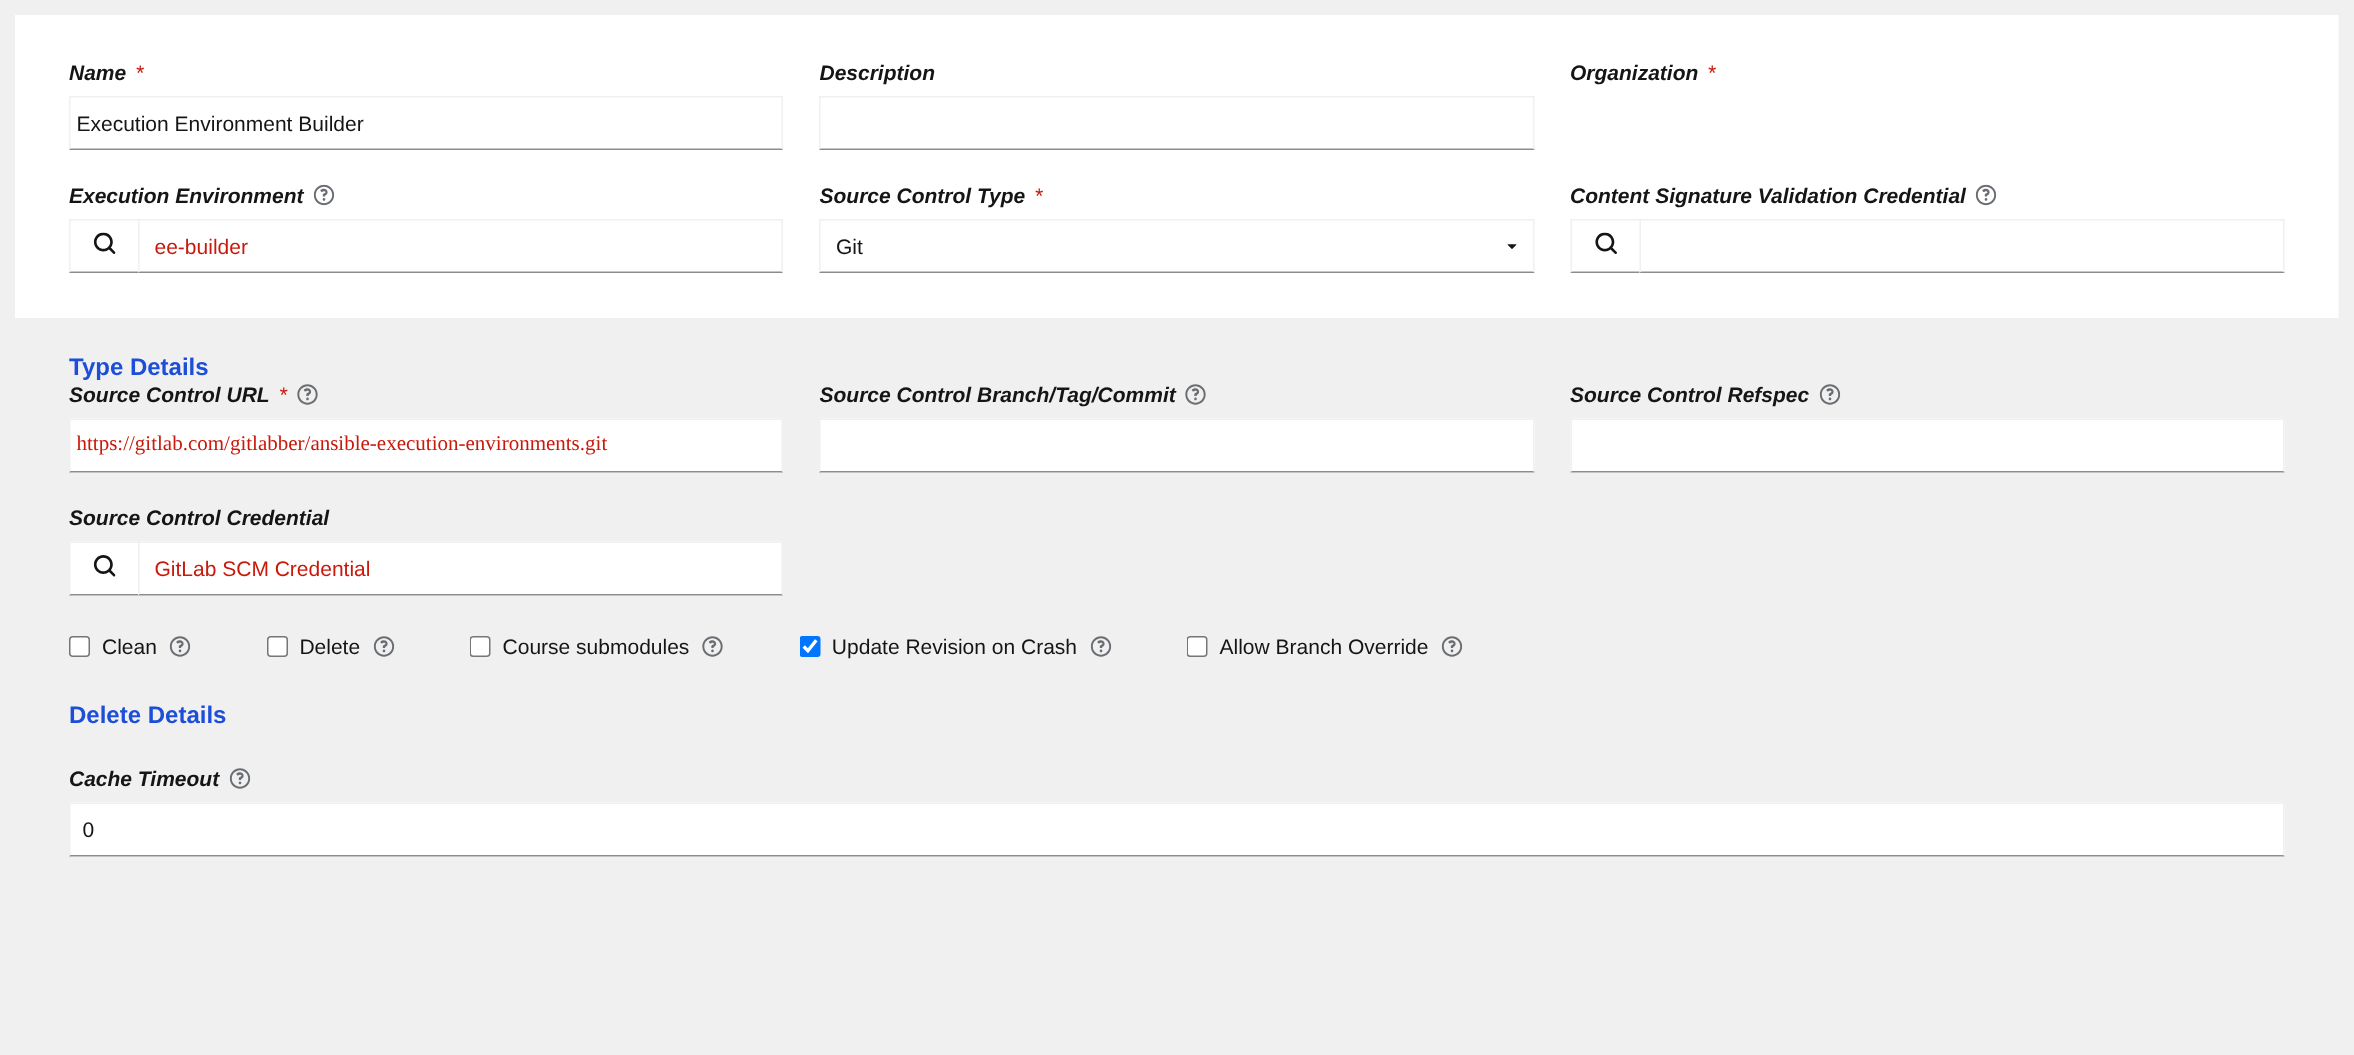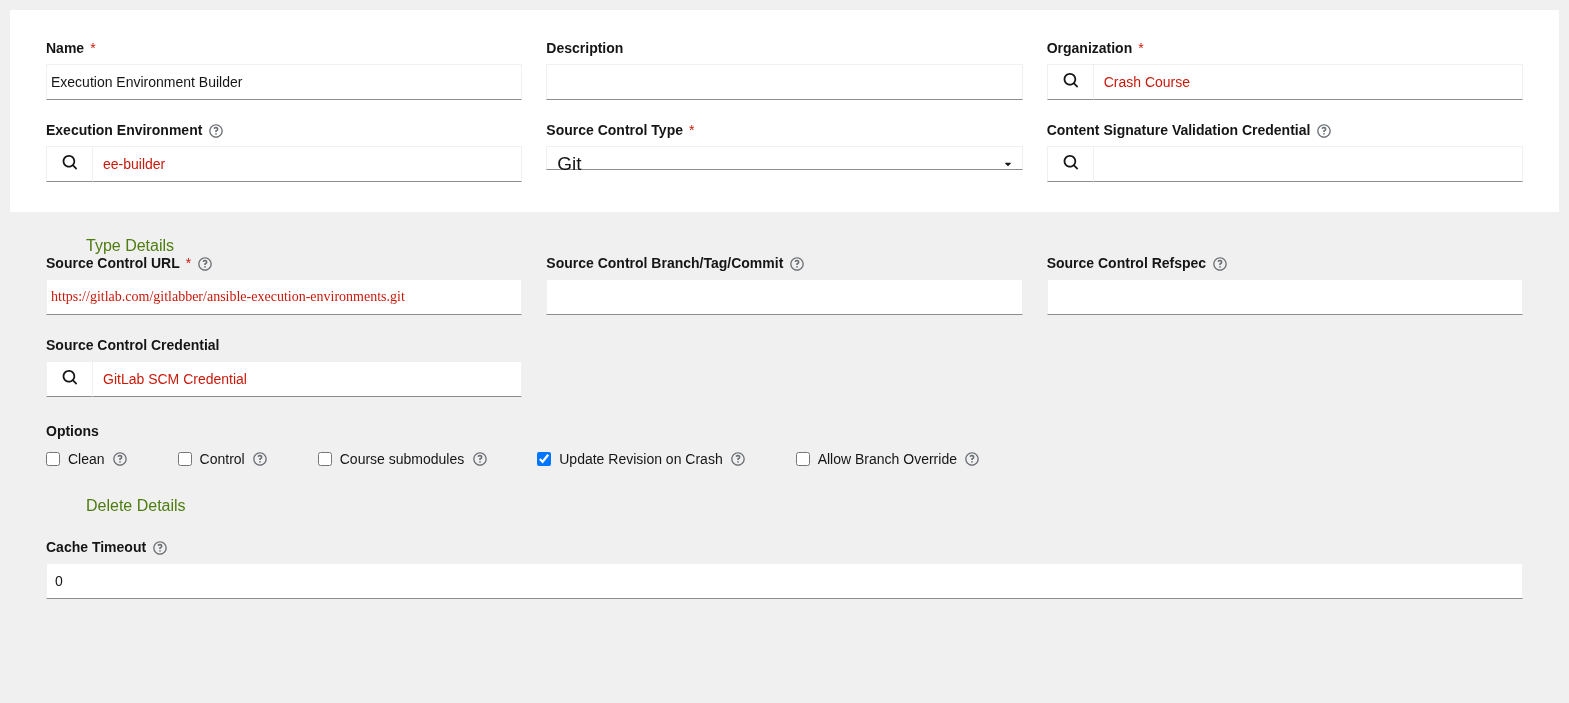--- a/index.html
+++ b/index.html
@@ -26,22 +26,23 @@
     grid-template-columns: 1fr 1fr 1fr;
     gap: 24px;
   }
   .row + .row { margin-top: 22px; }
   .field-label {
     font-size: 14px;
     font-weight: 600;
     color: #151515;
     margin-bottom: 8px;
     display: flex;
-    align-items: flex-end;
+    align-items: flex-start;
     gap: 6px;
+    font-style: italic;
   }
   .required {
     color: #c9190b;
     font-weight: 400;
   }
   .help-icon {
     display: inline-flex;
     align-items: center;
     justify-content: center;
     width: 15px;
@@ -90,44 +91,43 @@
     color: #c9190b;
   }
   .lookup-input.black { color: #151515; }
   .select-group {
     position: relative;
     width: 100%;
     height: 36px;
   }
   .select-input {
     width: 100%;
-    height: 24px;
+    height: 36px;
     padding: 6px 30px 6px 10px;
     border: 1px solid #f0f0f0;
     border-bottom: 1px solid #8a8d90;
     background: #fff;
-    font-size: 19px;
+    font-size: 14px;
     color: #151515;
     appearance: none;
     cursor: pointer;
   }
   .select-caret {
     position: absolute;
     right: 10px;
     top: 50%;
     transform: translateY(-50%);
     pointer-events: none;
     color: #151515;
   }
   .select-caret svg { width: 10px; height: 10px; }
   .section-title {
     font-size: 16px;
-    font-weight: 400;
-    color: #4d7c0f;
-    margin-left: 40px;
+    font-weight: 700;
+    color: #1d4ed8;
   }
   .options-label {
     font-size: 14px;
     font-weight: 600;
     margin-bottom: 12px;
   }
   .options-row {
     display: flex;
     gap: 50px;
     align-items: flex-start;
@@ -175,30 +175,20 @@
         <div class="field-label">
           <span>Description</span>
         </div>
         <input class="input-plain" type="text" value="" style="">
       </div>
 
       <div>
         <div class="field-label">
           <span>Organization</span>
           <span class="required">*</span>
-        </div>
-        <div class="lookup-group">
-          <button class="lookup-btn">
-            <span>
-              <svg viewBox="0 0 512 512" fill="currentColor">
-                  <path d="M505 442.7L405.3 343c28.4-34.9 45.5-79.4 45.5-128C450.8 96.5 354.3 0 236 0S21.2 96.5 21.2 215s96.5 215 215 215c48.6 0 93.1-17.1 128-45.5l99.7 99.7c4.5 4.5 10.6 7 17 7s12.5-2.5 17-7l7-7c9.4-9.3 9.4-24.5.1-33.5zM236 370c-85.5 0-155-69.5-155-155S150.5 60 236 60s155 69.5 155 155-69.5 155-155 155z"></path>
-                </svg>
-            </span>
-          </button>
-          <input class="lookup-input" type="text" value="Crash Course" style="">
         </div>
       </div>
     </div>
 
     <div class="row">
 
       <div>
         <div class="field-label">
           <span>Execution Environment</span>
           <span class="help-icon">
@@ -317,34 +307,33 @@
             </span>
           </button>
           <input class="lookup-input" type="text" value="GitLab SCM Credential" style="">
         </div>
       </div>
       <div></div>
         <div></div>
     </div>
 
     <div style="margin-top:26px;">
-      <div class="options-label">Options</div>
       <div class="options-row">
         <div class="checkbox-item">
           <input type="checkbox" style="">
           <label>Clean</label>
           <span class="help-icon">
               <svg viewBox="0 0 512 512" fill="currentColor">
                 <path d="M256 8C119 8 8 119 8 256s111 248 248 248 248-111 248-248S393 8 256 8zm0 448c-110.5 0-200-89.5-200-200S145.5 56 256 56s200 89.5 200 200-89.5 200-200 200zm88-268c0 42-26 66-58 78v14c0 8-6 14-14 14h-32c-8 0-14-6-14-14v-22c0-22 16-40 38-46 16-4 28-14 28-24 0-14-18-26-40-26-14 0-26 4-42 18-6 6-16 6-22-2l-20-24c-4-6-4-14 2-20 24-22 52-32 86-32 48 0 88 30 88 86zm-56 176c0 18-14 32-32 32s-32-14-32-32 14-32 32-32 32 14 32 32z"></path>
               </svg>
             </span>
         </div>
         <div class="checkbox-item">
           <input type="checkbox" style="">
-          <label>Control</label>
+          <label>Delete</label>
           <span class="help-icon">
               <svg viewBox="0 0 512 512" fill="currentColor">
                 <path d="M256 8C119 8 8 119 8 256s111 248 248 248 248-111 248-248S393 8 256 8zm0 448c-110.5 0-200-89.5-200-200S145.5 56 256 56s200 89.5 200 200-89.5 200-200 200zm88-268c0 42-26 66-58 78v14c0 8-6 14-14 14h-32c-8 0-14-6-14-14v-22c0-22 16-40 38-46 16-4 28-14 28-24 0-14-18-26-40-26-14 0-26 4-42 18-6 6-16 6-22-2l-20-24c-4-6-4-14 2-20 24-22 52-32 86-32 48 0 88 30 88 86zm-56 176c0 18-14 32-32 32s-32-14-32-32 14-32 32-32 32 14 32 32z"></path>
               </svg>
             </span>
         </div>
         <div class="checkbox-item">
           <input type="checkbox" style="">
           <label>Course submodules</label>
           <span class="help-icon">

